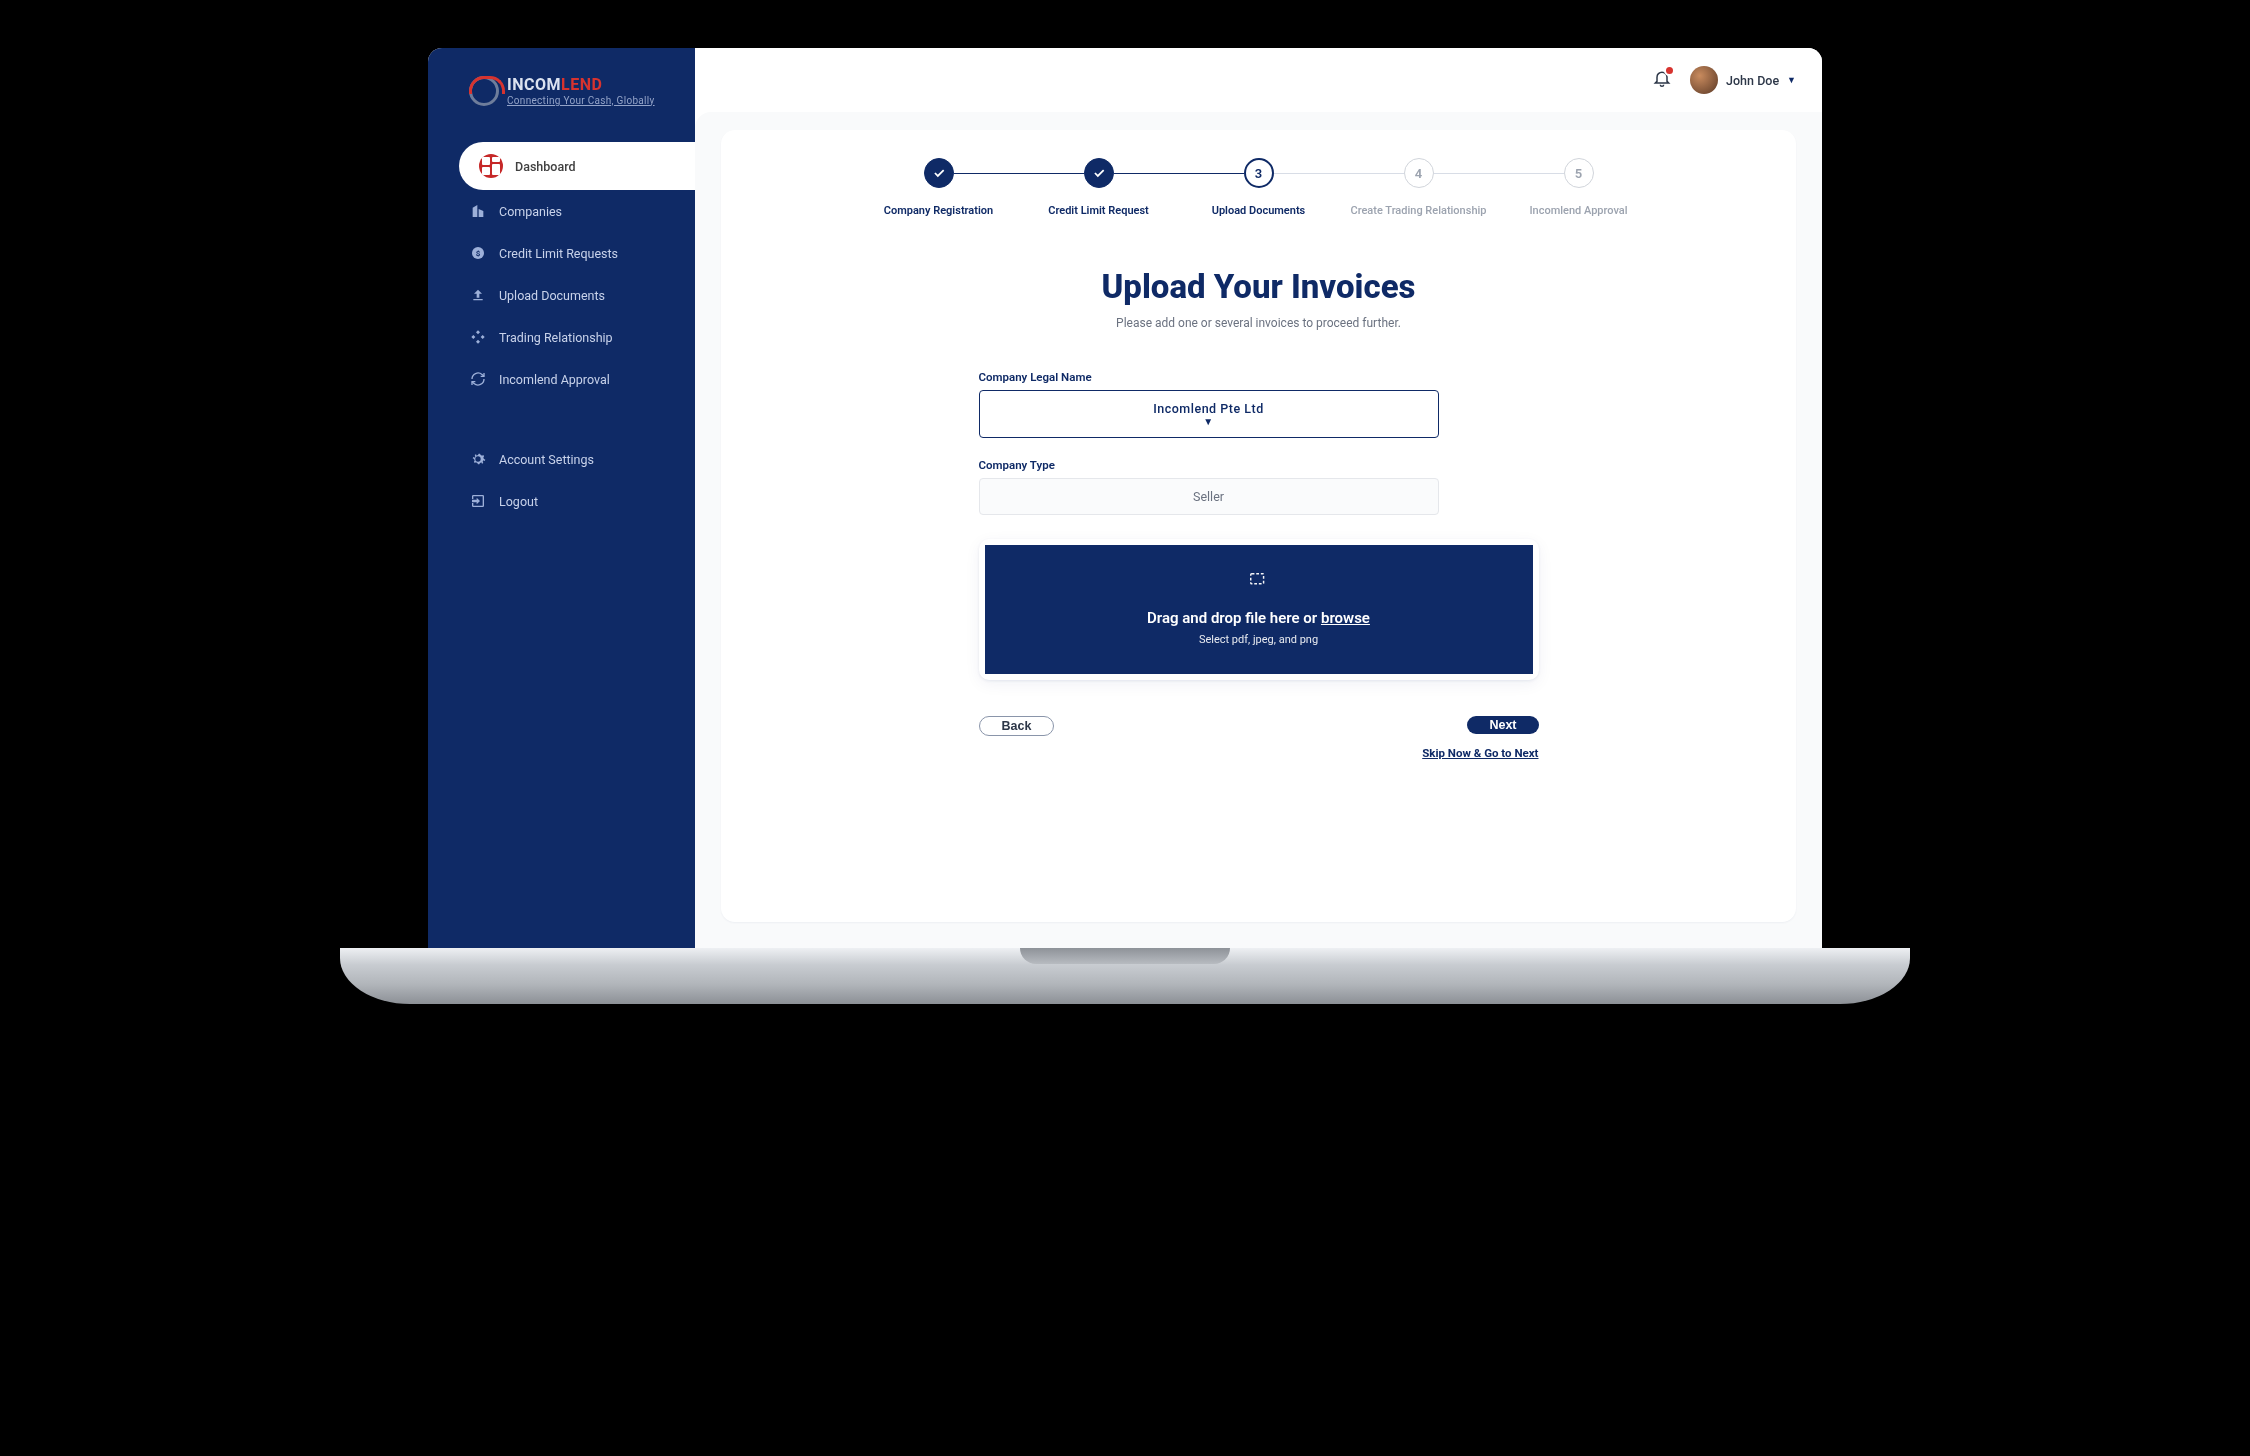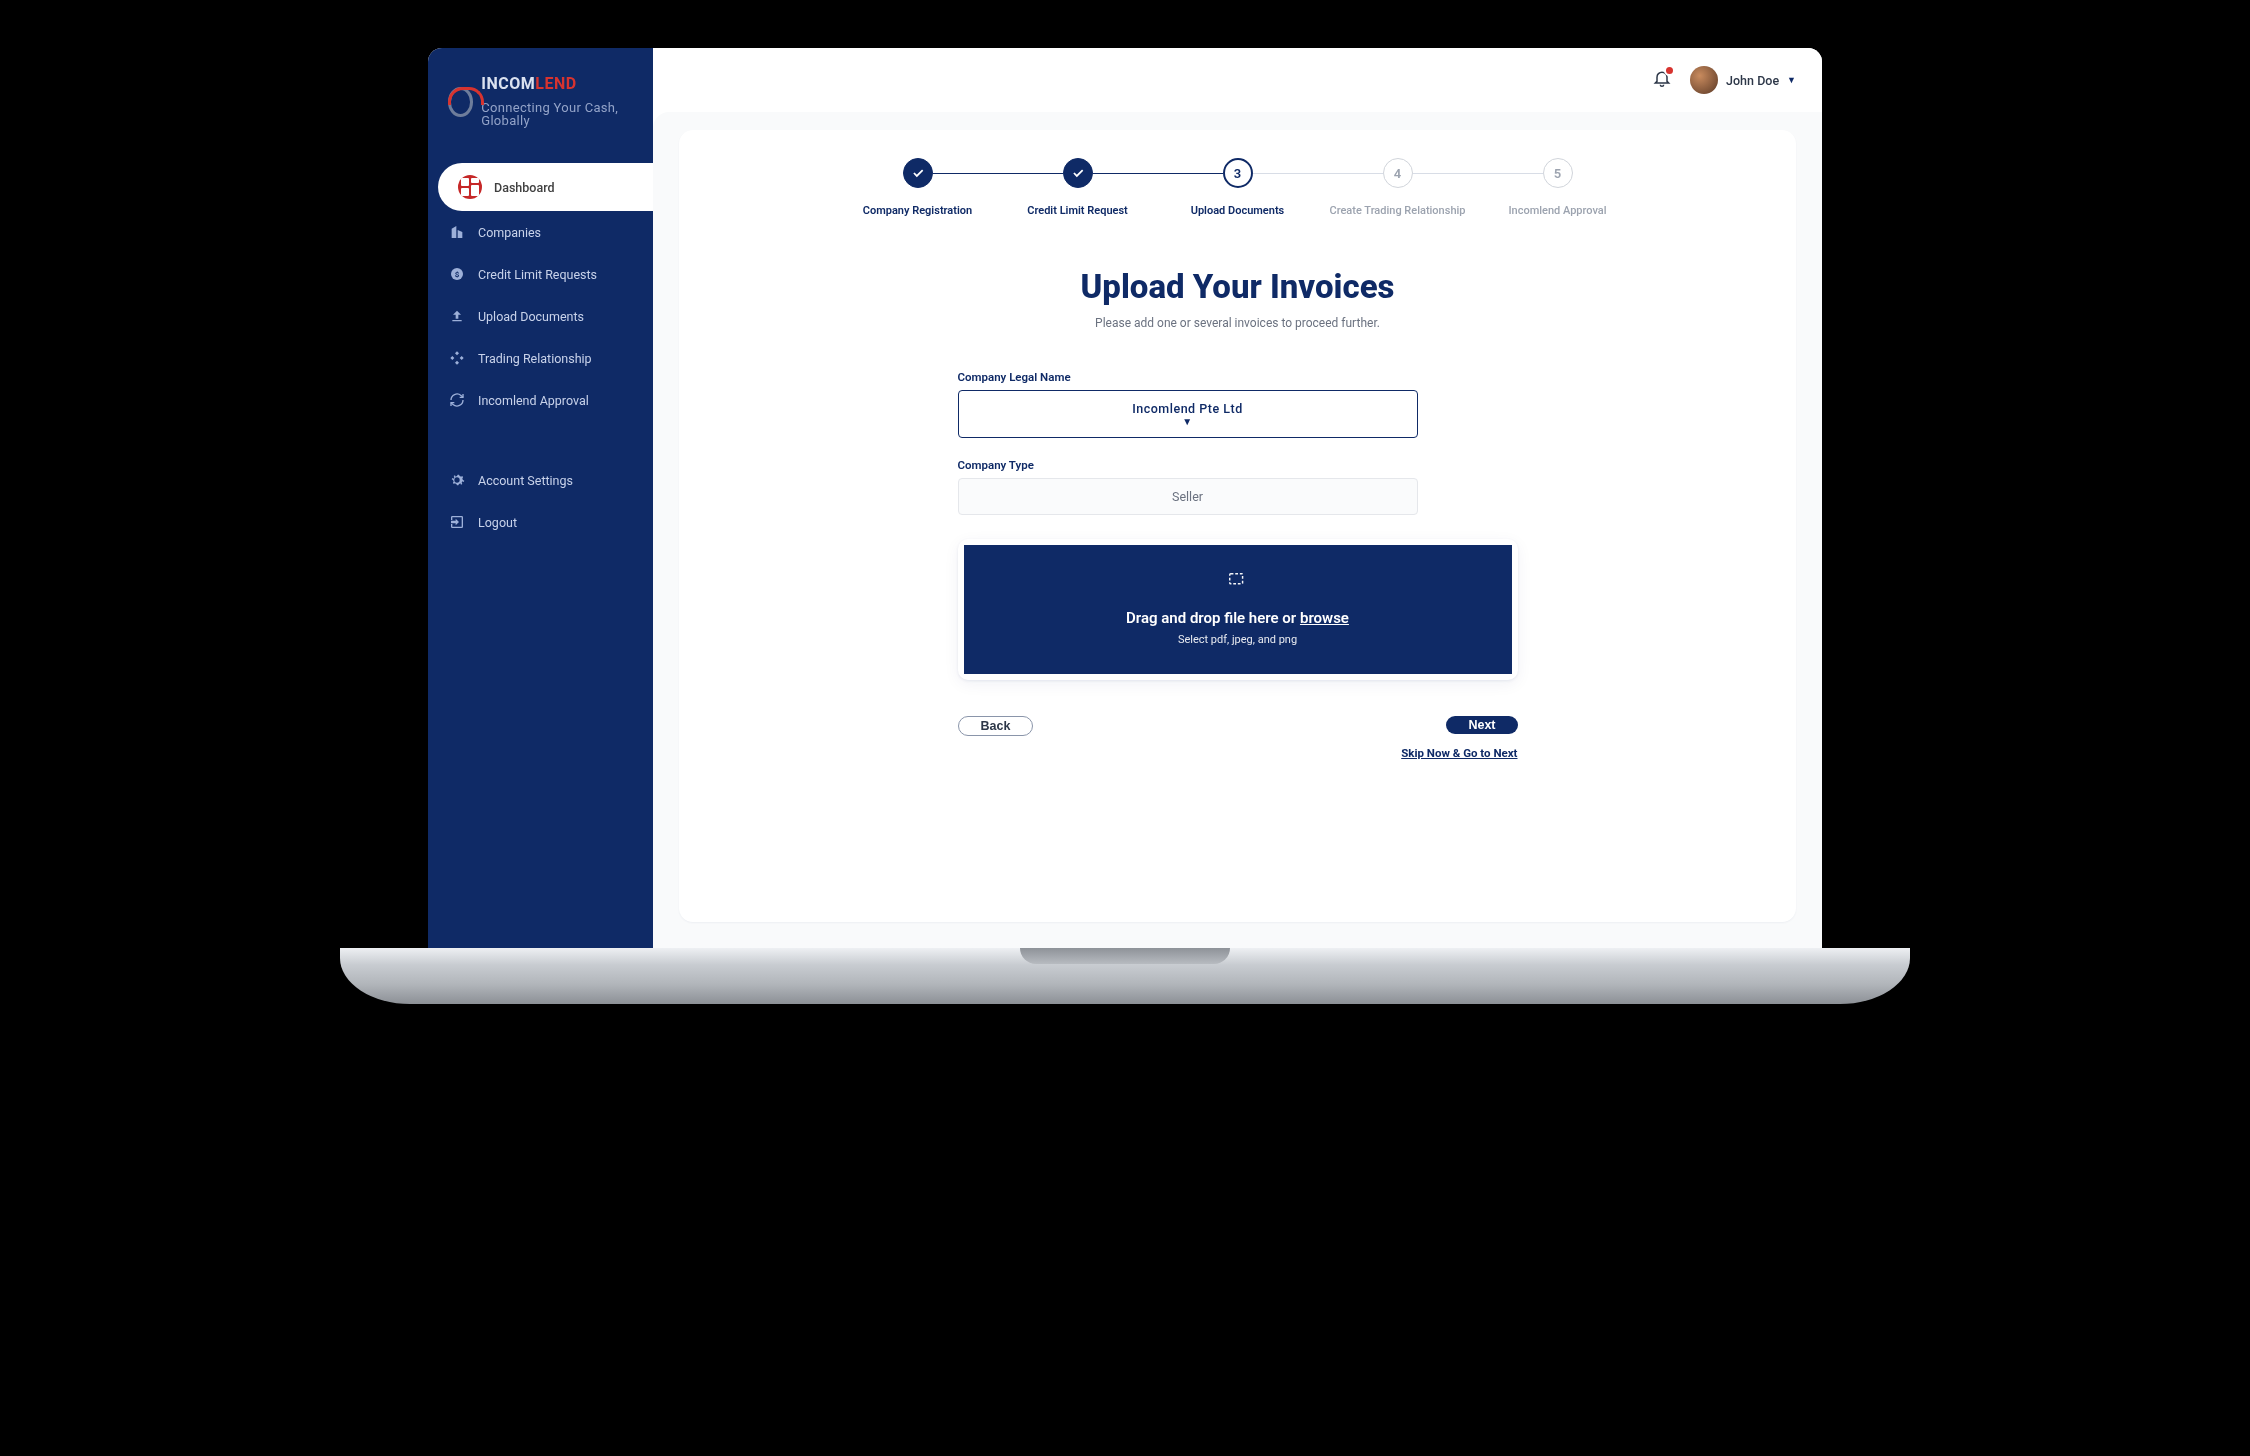--- a/index.html
+++ b/index.html
@@ -44,26 +44,27 @@
   .laptop-notch {
     width: 210px;
     height: 16px;
     background: linear-gradient(180deg,#8e9298,#b7bbc0);
     border-radius: 0 0 16px 16px;
     margin-top: 0;
   }
 
   
   .sidebar {
-    width: 225px;
+    width: 267px;
     background: #0f2a66;
     color: #dbe2f0;
     display: flex;
     flex-direction: column;
     flex-shrink: 0;
+    padding-left: 21px;
   }
   .logo-block {
     padding: 28px 20px 30px 20px;
     display: flex;
     align-items: center;
     gap: 8px;
   }
   .logo-mark {
     width: 30px; height: 30px;
     border-radius: 50%;
@@ -76,21 +77,21 @@
     position:absolute;
     width: 30px; height: 15px;
     border: 3px solid #d7332f;
     border-bottom: none;
     border-radius: 15px 15px 0 0;
     top: -3px; left: -3px;
   }
   .logo-text { display:flex; flex-direction:column; line-height:1; }
   .logo-name { font-weight:700; font-size:16px; letter-spacing:0.5px; }
   .logo-name .red { color:#d7332f; }
-  .logo-tag { font-size:13px; color:#93a3c8; margin-top:9px; letter-spacing:0.3px; }
+  .logo-tag { font-size:10px; color:#93a3c8; margin-top:3px; letter-spacing:0.3px;text-decoration:underline; }
 
   .nav { padding-top: 6px; }
   .nav-item {
     display:flex; align-items:center; gap:12px;
     padding: 12px 20px;
     font-size: 12.5px;
     cursor:pointer;
     color:#c8d2ea;
   }
   .nav-item.active {

